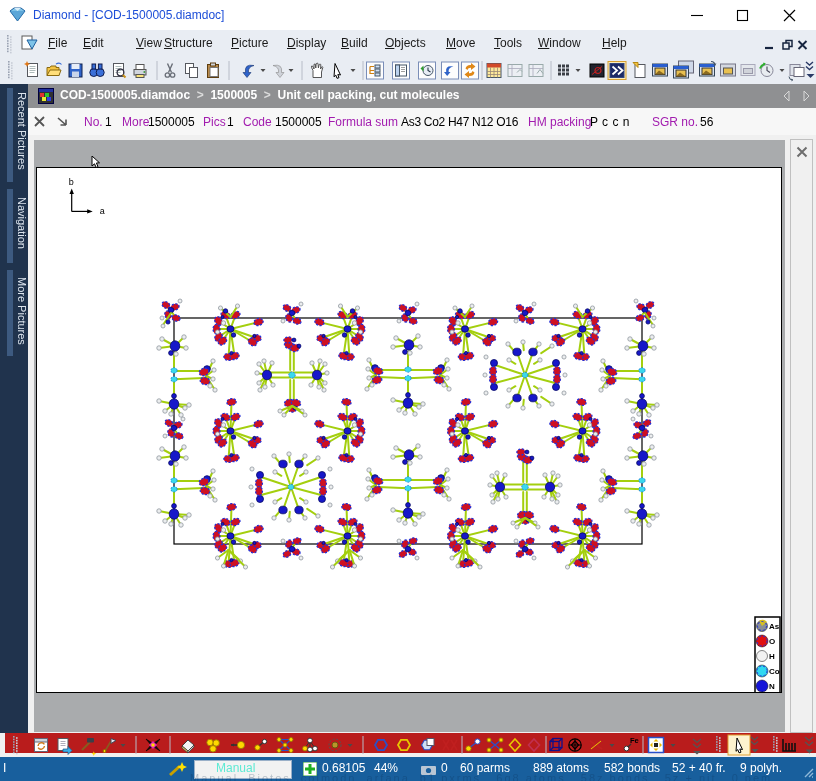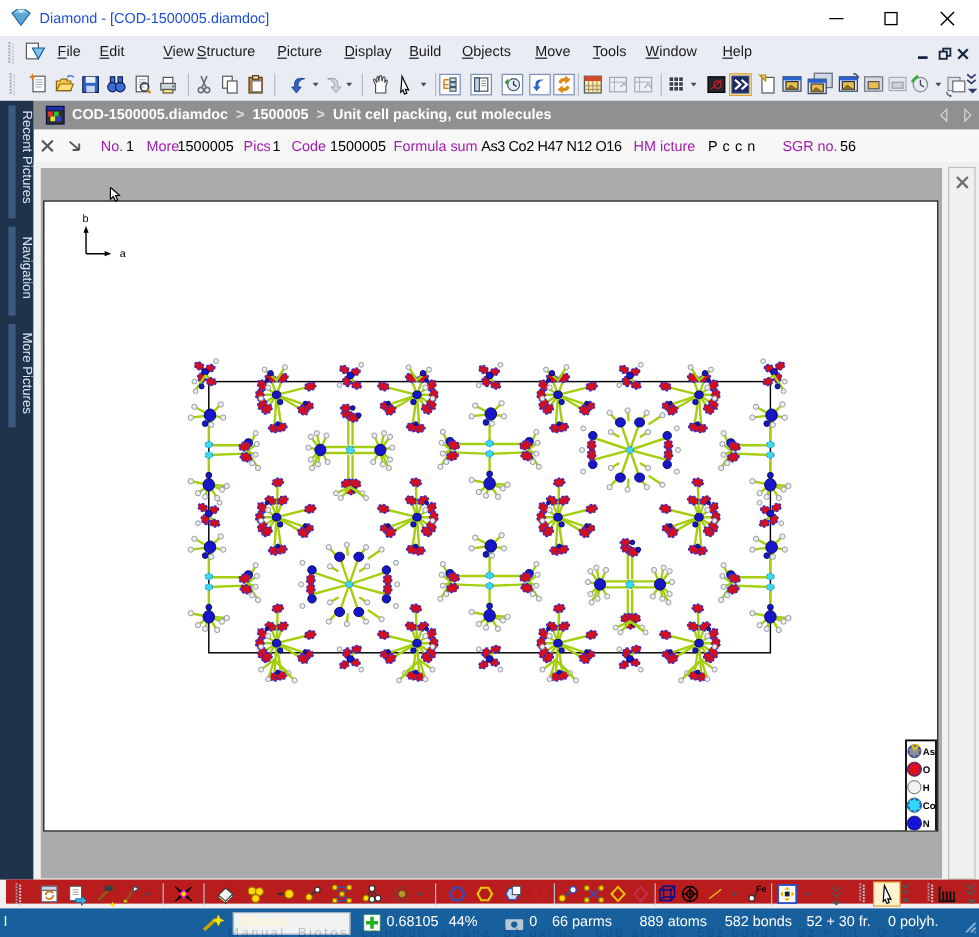--- a/index.html
+++ b/index.html
@@ -320,21 +320,21 @@
   <div class="il" style="left:56px">No.</div>
     <div class="iv" style="left:77px">1</div>
   <div class="il" style="left:94px">More</div>
     <div class="iv" style="left:120px">1500005</div>
   <div class="il" style="left:175px">Pics</div>
     <div class="iv" style="left:199px">1</div>
   <div class="il" style="left:215px">Code</div>
     <div class="iv" style="left:247px">1500005</div>
   <div class="il" style="left:300px">Formula sum</div>
     <div class="iv" style="left:373px;letter-spacing:-0.3px">As3 Co2 H47 N12 O16</div>
-  <div class="il" style="left:500px">HM icture</div>
+  <div class="il" style="left:500px">HM packing</div>
     <div class="iv" style="left:562px;letter-spacing:0.5px">P c c n</div>
   <div class="il" style="left:624px">SGR no.</div>
     <div class="iv" style="left:672px">56</div>
 </div>
 <div class="abs" id="sidebar">
   <div class="tab" style="top:4px;height:94px">
       <div class="tabstripe"></div>
       <div class="tabtxt">Recent Pictures</div>
     </div>
   <div class="tab" style="top:105px;height:74px">
@@ -1075,34 +1075,34 @@
       <path d="M800.5 16.5 h8 l-4 4 Z" fill="#555"></path>
     </svg>
   </div>
 <div class="abs" id="statusbar">
   <div class="st" style="left:3px">I</div>
   <svg class="abs" style="left:168px;top:4px" width="20" height="16">
     <line x1="2" y1="14" x2="12" y2="5" stroke="#c8a000" stroke-width="3"></line>
     <path d="M14 1 L15.5 4.5 L19 6 L15.5 7.5 L14 11 L12.5 7.5 L9 6 L12.5 4.5 Z" fill="#ffe000"></path>
   </svg>
   <div class="abs" style="left:194px;top:3px;width:96px;height:17px;background:#f2f2f2;border:1px solid #9ab0c8;"></div>
-  <div class="st" style="left:200px;color:#fef9c3">Manual</div>
+  <div class="st" style="left:216px;color:#5eead4">Manual</div>
   <svg class="abs" style="left:303px;top:5px" width="14" height="14">
     <rect x="0" y="0" width="14" height="14" fill="#fff" stroke="#30a030"></rect>
     <path d="M7 2 L7 12 M2 7 L12 7" stroke="#20b020" stroke-width="3"></path>
   </svg>
   <div class="st" style="left:322px">0.68105</div>
   <div class="st" style="left:374px">44%</div>
   <svg class="abs" style="left:421px;top:7px" width="16" height="11">
     <rect x="0" y="2" width="15" height="9" rx="1" fill="#b9c6d4"></rect>
     <circle cx="7.5" cy="6.5" r="2.6" fill="#185f9d"></circle>
   </svg>
   <div class="st" style="left:441px">0</div>
-  <div class="st" style="left:460px">66 parms</div>
+  <div class="st" style="left:460px">60 parms</div>
   <div class="st" style="left:533px">889 atoms</div>
   <div class="st" style="left:604px">582 bonds</div>
-  <div class="st" style="left:672px">52 + 30 fr.</div>
-  <div class="st" style="left:740px">0 polyh.</div>
+  <div class="st" style="left:672px">52 + 40 fr.</div>
+  <div class="st" style="left:740px">9 polyh.</div>
   <div class="abs" style="left:190px;top:15px;font-size:11px;color:#0a2d52;white-space:pre;letter-spacing:2px;opacity:0.26">Manual  Biotos  colmodn  arfana  b1 pxrms   6g8 atoms   58z bonds   5z + njt   0 pem</div>
   <svg class="abs" style="left:803px;top:10px" width="12" height="12">
     <path d="M10 2 L2 10 M10 6 L6 10 M10 10 L9 10" stroke="#8fb8d8" stroke-width="1.4"></path>
   </svg>
 </div>
 
 </body></html>

